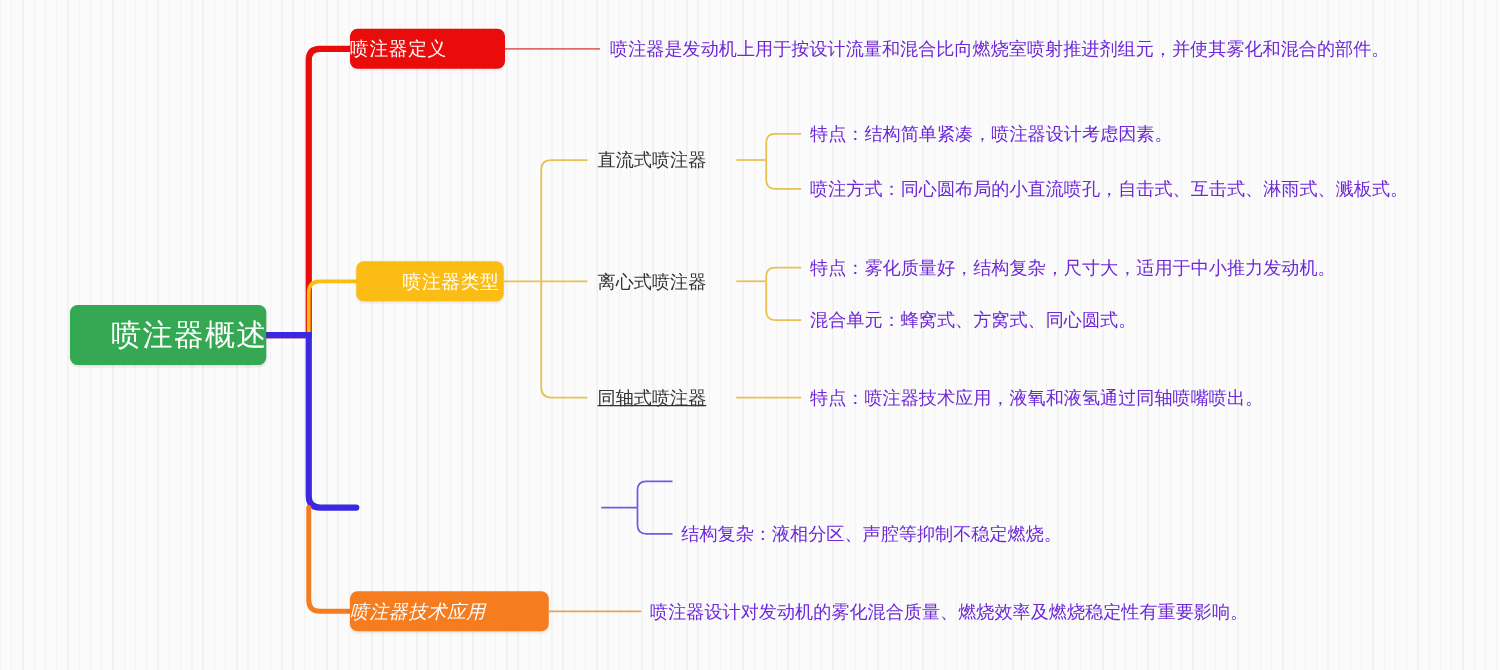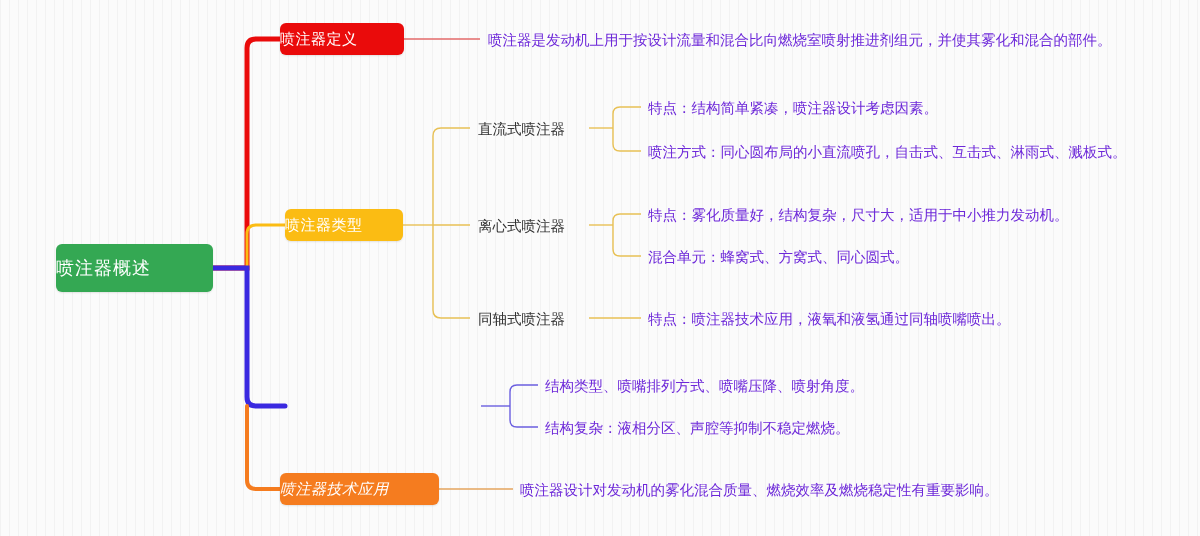--- a/index.html
+++ b/index.html
@@ -39,37 +39,39 @@
     border-radius: 6px;
     color: #ffffff;
     white-space: nowrap;
   }
   .root-node {
     left: 56px;
     top: 244px;
     width: 157px;
     height: 48px;
     background: #34a853;
-    font-size: 18px;
+    font-size: 24px;
     letter-spacing: 1px;
     box-shadow: 0 1px 2px rgba(0,0,0,0.10);
+    padding-left: 33px;
   }
   .branch-node {
     height: 32px;
     font-size: 15px;
     letter-spacing: 0.5px;
     box-shadow: 0 1px 2px rgba(0,0,0,0.10);
   }
   .b-definition {
     left: 280px; top: 23px; width: 124px;
     background: #ea0b0b;
   }
   .b-types {
     left: 285px; top: 209px; width: 118px;
     background: #fbbc13;
+    padding-left: 37px;
   }
   .b-design {
     left: 285px; top: 390px; width: 196px;
     background: #3a29e0;
   }
   .b-apply {
     left: 280px; top: 473px; width: 159px;
     background: #f57c1f;
     font-style: italic;
   }
@@ -137,28 +139,27 @@
 
 
   <div class="node branch-node b-apply">
     <span>喷注器技术应用</span>
   </div>
 
   <div class="leaf" style="left:488px; top:33px;">喷注器是发动机上用于按设计流量和混合比向燃烧室喷射推进剂组元，并使其雾化和混合的部件。</div>
 
   <div class="leaf mid" style="left:478px; top:122px;">直流式喷注器</div>
   <div class="leaf mid" style="left:478px; top:219px;">离心式喷注器</div>
-  <div class="leaf mid" style="left:478px; top:312px;">同轴式喷注器</div>
+  <div class="leaf mid" style="left:478px; top:312px;text-decoration:underline;">同轴式喷注器</div>
 
   <div class="leaf" style="left:648px; top:101px;">特点：结构简单紧凑，喷注器设计考虑因素。</div>
   <div class="leaf" style="left:648px; top:145px;">喷注方式：同心圆布局的小直流喷孔，自击式、互击式、淋雨式、溅板式。</div>
 
   <div class="leaf" style="left:648px; top:250px;">混合单元：蜂窝式、方窝式、同心圆式。</div>
   <div class="leaf" style="left:648px; top:208px;">特点：雾化质量好，结构复杂，尺寸大，适用于中小推力发动机。</div>
 
   <div class="leaf" style="left:648px; top:312px;">特点：喷注器技术应用，液氧和液氢通过同轴喷嘴喷出。</div>
 
-  <div class="leaf" style="left:545px; top:379px;">结构类型、喷嘴排列方式、喷嘴压降、喷射角度。</div>
   <div class="leaf" style="left:545px; top:421px;">结构复杂：液相分区、声腔等抑制不稳定燃烧。</div>
 
   <div class="leaf" style="left:520px; top:483px;">喷注器设计对发动机的雾化混合质量、燃烧效率及燃烧稳定性有重要影响。</div>
 
 </div>
 
 </body></html>

